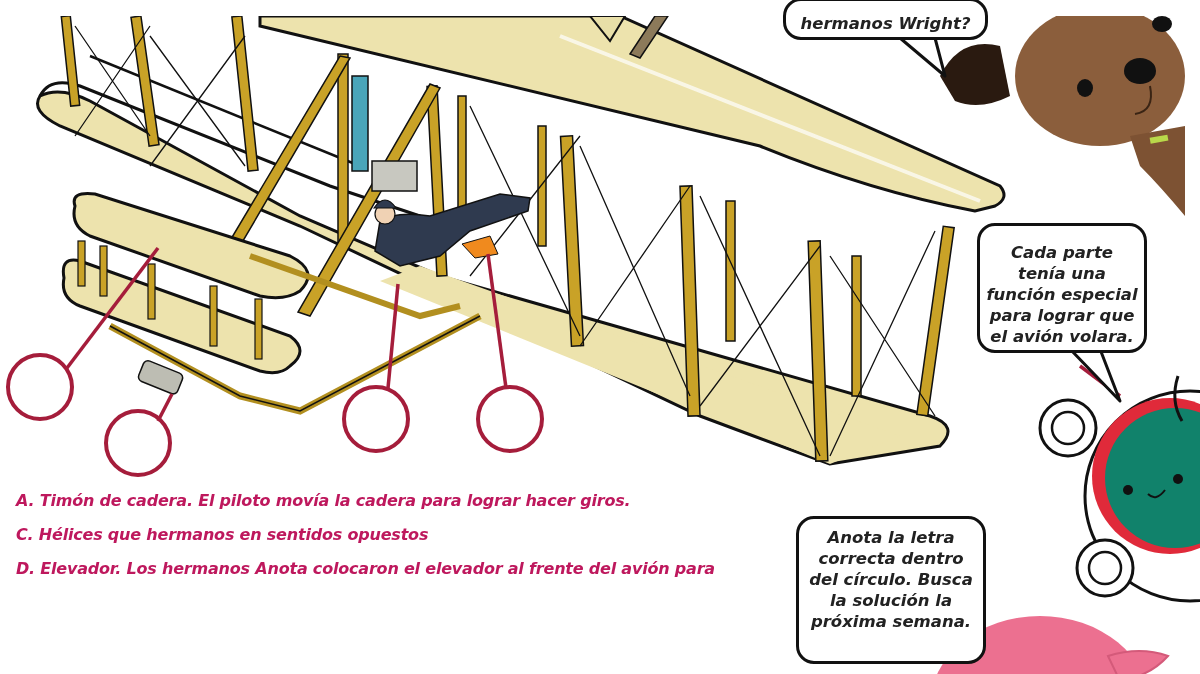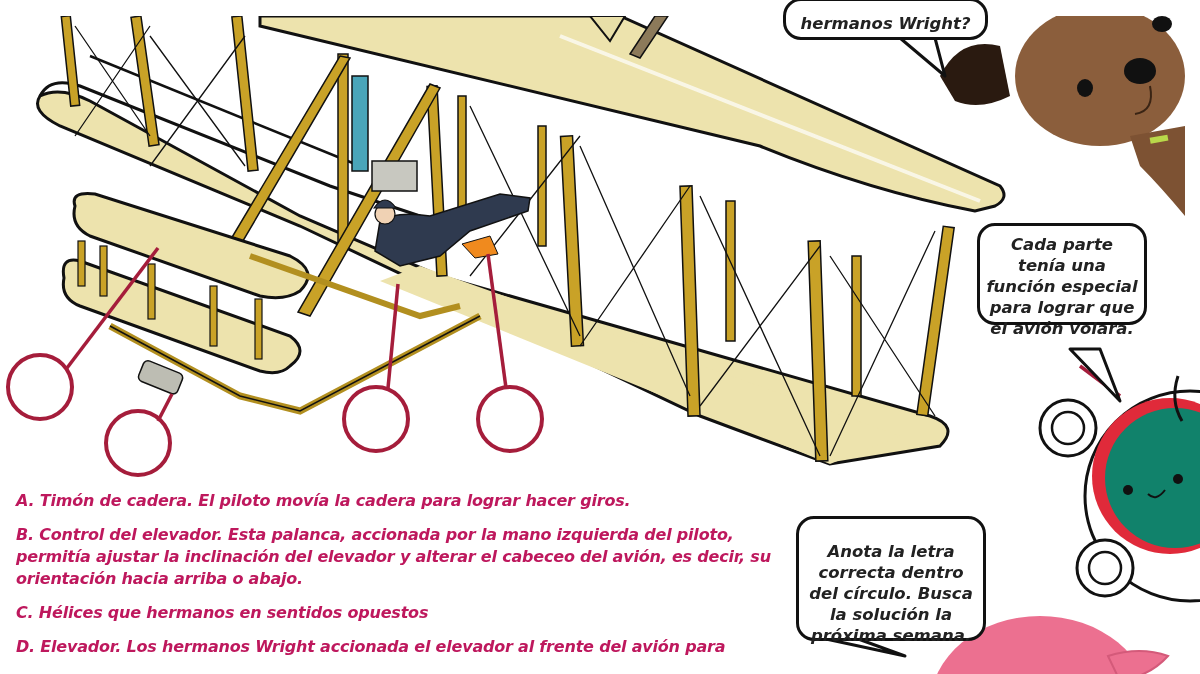--- a/index.html
+++ b/index.html
@@ -16,22 +16,22 @@
     font-size: 16px; line-height: 22px; letter-spacing: -0.2px;
   }
   .caption-block p { margin: 0 0 12px 0; }
   .bubble {
     position: absolute; background: #fff; border: 3px solid #111;
     border-radius: 18px; text-align: center; font-style: italic;
     font-weight: bold; color: #222; font-size: 16.5px; line-height: 21px;
     box-sizing: border-box;
   }
   .bubble-top { left: 783px; top: -18px; width: 205px; height: 42px; padding-top: 12px; }
-  .bubble-mid { left: 977px; top: 207px; width: 170px; height: 102px; padding: 8px 6px 0 6px; }
-  .bubble-low { left: 796px; top: 500px; width: 190px; height: 125px; padding: 22px 6px 0 6px; }
+  .bubble-mid { left: 977px; top: 207px; width: 170px; height: 130px; padding: 16px 6px 0 6px; }
+  .bubble-low { left: 796px; top: 500px; width: 190px; height: 148px; padding: 8px 6px 0 6px; }
   .hotspot {
     position: absolute; border: 4px solid #a51d3b; border-radius: 50%;
     box-sizing: border-box; background: transparent; cursor: pointer;
   }
 </style>
 </head>
 <body>
 
 <div class="stage">
 
@@ -166,17 +166,16 @@
   </div>
   <div class="bubble bubble-mid">
     <span>Cada parte tenía una función especial para lograr que el avión volara.</span>
   </div>
   <div class="bubble bubble-low">
     <span>Anota la letra correcta dentro del círculo. Busca la solución la próxima semana.</span>
   </div>
 
   <div class="caption-block">
     <p>A. Timón de cadera. El piloto movía la cadera para lograr hacer giros.</p>
-    <p>B. Control del elevador. Esta palanca, accionada por la mano izquierda del piloto, permitía ajustar la inclinación del elevador y alterar el cabeceo del avión, es decir, su orientación hacia arriba o abajo.</p>
     <p>C. Hélices que hermanos en sentidos opuestos</p>
-    <p>D. Elevador. Los hermanos Wright accionada el elevador al frente del avión para</p>
+    <p>D. Elevador. Los hermanos Anota colocaron el elevador al frente del avión para</p>
   </div>
 </div>
 
 </body></html>

